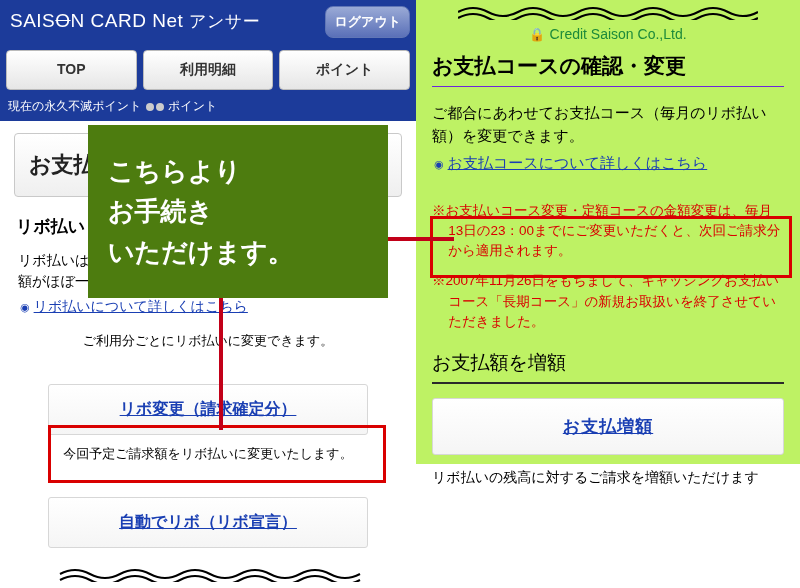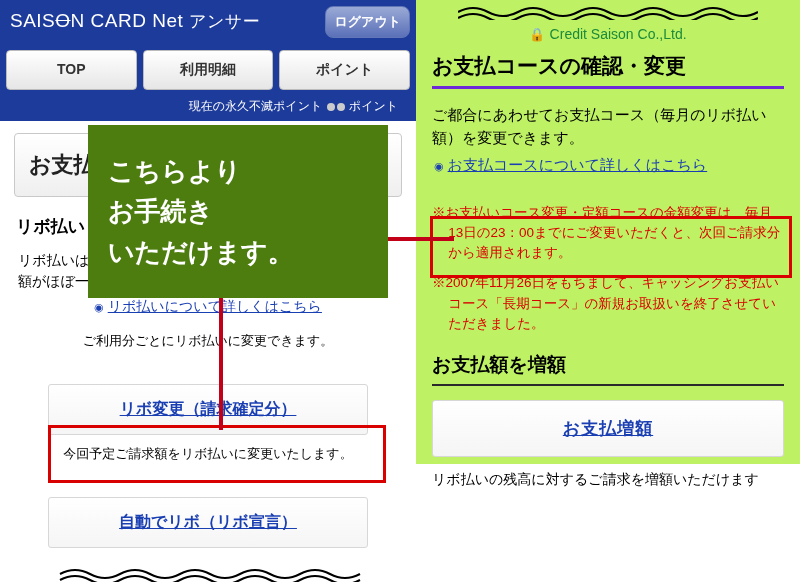--- a/index.html
+++ b/index.html
@@ -71,22 +71,21 @@
     font-size: 14px;
     font-weight: bold;
     color: #333;
     padding: 10px 0;
     cursor: pointer;
   }
   .pointsbar {
     background: #1c3b9a;
     color: #fff;
     font-size: 12px;
-    text-align: right;
-    padding: 2px 18px 6px 8px;
+    padding: 2px 8px 6px 8px;
   }
   .dot { display:inline-block;width:8px;height:8px;border-radius:50%;background:#ccc;margin:0 1px;vertical-align:middle;}
   .page-body {
     padding: 12px 14px;
     position: relative;
   }
   .big-btn-cut {
     border: 1px solid #c9c9c9;
     border-radius: 4px;
     background: linear-gradient(#fff,#efefef);
@@ -104,21 +103,20 @@
     margin: 8px 2px 12px 2px;
   }
   .body-text {
     font-size: 14px;
     line-height: 1.5;
     margin: 0 4px 6px 4px;
   }
   .link-line {
     margin: 2px 6px 16px 6px;
     font-size: 14px;
-    text-align: center;
   }
   .link-line a, .blue-link {
     color: #1a3fb3;
     text-decoration: underline;
     cursor: pointer;
   }
   .bullet { color:#1a3fb3; font-size:11px; margin-right:4px; display:inline-block;}
   .action-box {
     border: 1px solid #d7d7d7;
     border-radius: 3px;
@@ -176,21 +174,21 @@
     text-align: center;
     font-size: 14px;
     color: #1c8a3a;
     margin: 2px 0 10px 0;
   }
   .lock-icon { color:#1c8a3a; font-size:13px; margin-right:4px;}
   .r-body { padding: 0 16px; }
   .r-h1 {
     font-size: 21px;
     font-weight: bold;
-    border-bottom: 3px solid #6d28d9;
+    border-bottom: 1px solid #6d28d9;
     padding-bottom: 6px;
     margin-bottom: 14px;
   }
   .r-p { font-size: 15px; line-height: 1.55; margin-bottom: 6px; }
   .r-link-line { margin: 4px 0 28px 2px; font-size: 15px;}
   .r-action {
     border: 1px solid #d7d7d7;
     border-radius: 3px;
     background: linear-gradient(#fff,#f5f5f5);
     width: 100%;
@@ -203,21 +201,21 @@
   .note-red {
     color: #d90000;
     font-size: 13.5px;
     line-height: 1.5;
     margin: 0 0 10px 0;
     padding-left: 1.2em;
     text-indent: -1.2em;
   }
   .r-h2 {
     font-size: 19px;
-    font-weight: bold;
+    font-weight: normal;
     border-bottom: 2px solid #2a2a2a;
     padding-bottom: 6px;
     margin: 18px 0 14px 0;
   }
 </style>
 </head>
 <body>
 
 <div class="left-panel">
 

